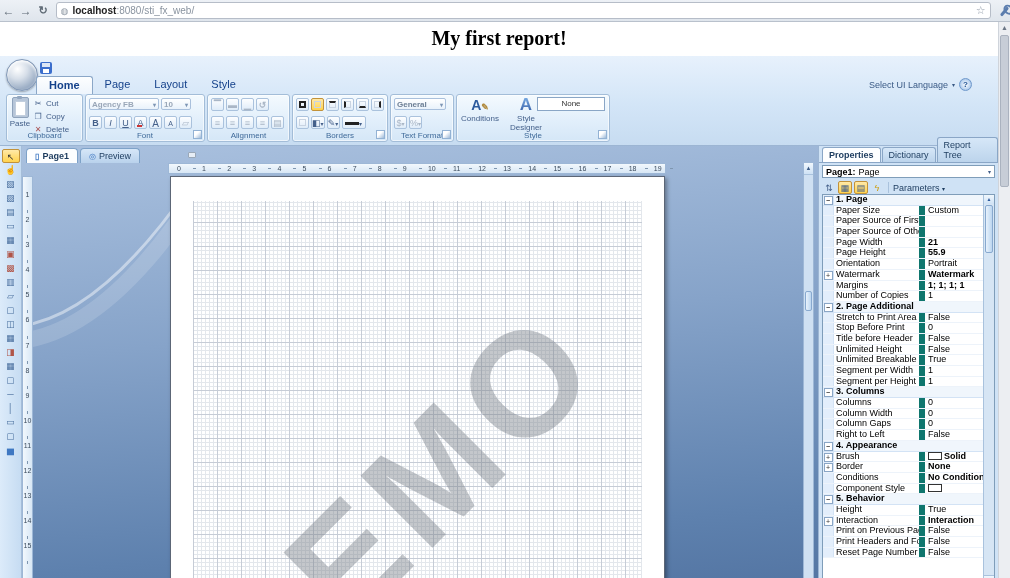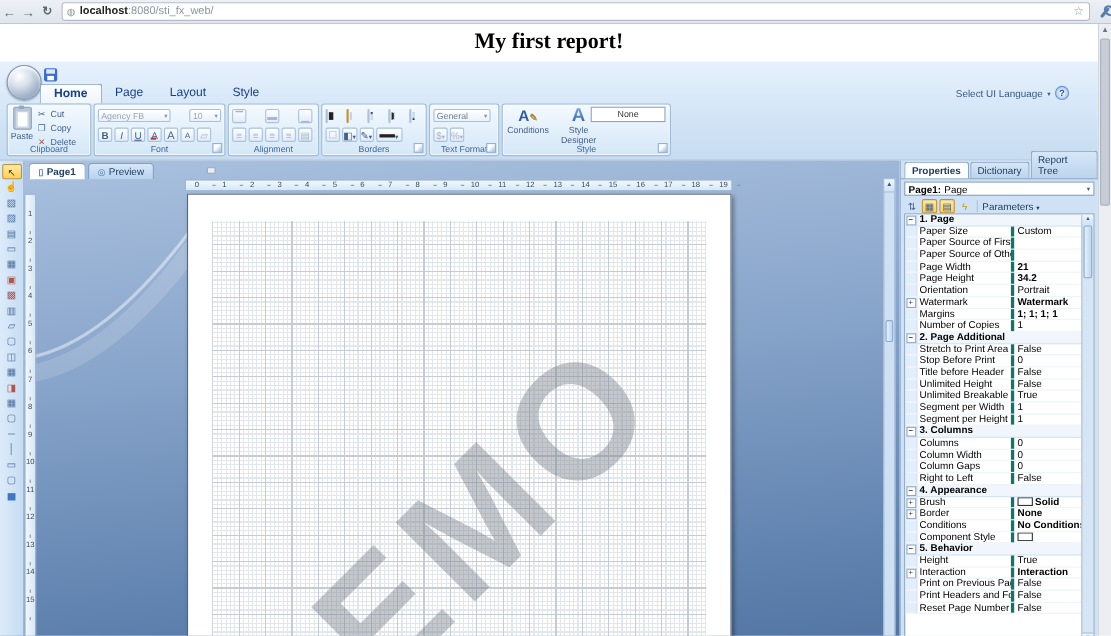--- a/index.html
+++ b/index.html
@@ -42,21 +42,21 @@
   .r-tab.active{background:linear-gradient(#fdfeff,#eef5fc);border:1px solid #8ba7c7;border-bottom:none;
                 border-radius:3px 3px 0 0;font-weight:bold;}
   .lang{position:absolute;right:26px;top:22px;font-size:9px;color:#3a5a85;display:flex;align-items:center;gap:4px;}
   .help{width:11px;height:11px;border-radius:50%;background:radial-gradient(#ffffff,#bcd4f0 60%,#7ba3d6);
         border:1px solid #6f99cc;color:#1d4f91;font-size:8px;font-weight:bold;text-align:center;line-height:11px;}
   .r-body{position:absolute;left:0;top:38px;height:50px;width:100%;display:flex;padding-left:6px;box-sizing:border-box;}
   .group{position:relative;height:48px;margin-right:2px;border:1px solid #a3bdd8;border-radius:3px;box-sizing:border-box;
          background:linear-gradient(#f4fafe,#e2effb 55%,#d5e7f7);box-shadow:inset 0 0 0 1px rgba(255,255,255,.6);}
   .gcap{position:absolute;left:0;right:0;bottom:0;height:10px;font-size:8px;color:#3f6a99;text-align:center;line-height:10px;margin-top:36px;}
   .launch{position:absolute;right:2px;bottom:2px;width:7px;height:7px;border:1px solid #93b2d4;background:linear-gradient(135deg,#fff 40%,#9db9d8);}
-  .grow1{position:absolute;left:3px;top:3px;right:3px;height:14px;display:flex;gap:17px;align-items:center;}
+  .grow1{position:absolute;left:3px;top:3px;right:3px;height:14px;display:flex;gap:2px;align-items:flex-start;font-weight:bold;}
   .grow2{position:absolute;left:3px;top:20px;right:3px;height:14px;display:flex;gap:2px;align-items:center;}
   .mini{min-width:13px;height:13px;border:1px solid #aac2dd;border-radius:2px;background:linear-gradient(#fdfeff,#dfecf9);
         font-size:9px;color:#44608a;text-align:center;line-height:13px;box-sizing:border-box;cursor:pointer;}
   .mini.dis{color:#a9b6c6;}
   .sel-or{background:linear-gradient(#ffe9a8,#ffd34e)!important;border-color:#c2923a!important;}
   .combo{height:12px;border:1px solid #a9c0dc;background:linear-gradient(#fff,#e9f2fb);border-radius:2px;
          font-size:8px;color:#9aa7b8;display:flex;align-items:center;padding:0 2px;box-sizing:border-box;}
   .combo .dd{margin-left:auto;font-size:6px;color:#7e96b5;}
   
   .paste-big{width:26px;height:42px;text-align:center;font-size:8px;color:#44608a;cursor:pointer;}
@@ -139,21 +139,21 @@
   .pbtn.on{background:linear-gradient(#ffe9a8,#ffd34e);border-color:#c2923a;}
   .pbolt{color:#cc9900;}
   .psep{width:1px;height:11px;background:#a9c2dd;margin:0 2px;}
   .pparams{font-size:9px;color:#1c3b5e;cursor:pointer;}
   .pgrid{position:absolute;left:3px;right:3px;top:48px;bottom:26px;background:#fff;border:1px solid #7f9db9;overflow:hidden;}
   .pgrid-rows{position:absolute;left:0;top:0;right:10px;bottom:0;overflow:hidden;}
   .prow{display:flex;height:9.7px;line-height:9.7px;border-bottom:1px solid #edf3fa;font-size:9px;align-items:center;cursor:default;}
   .pgut{flex:0 0 10px;height:100%;background:#e3eefb;border-right:1px solid #d3e3f5;text-align:center;}
   .pexp{display:inline-block;font-size:7px;line-height:7px;color:#333;}
   .pexp:not(:empty){width:7px;height:7px;border:1px solid #8aa6c6;background:#fff;margin-top:1px;}
-  .plab{flex:0 0 83px;padding-left:2px;color:#000;white-space:nowrap;overflow:hidden;border-right:3px solid #0f766e;}
+  .plab{flex:0 0 83px;padding-left:2px;color:#000;white-space:nowrap;overflow:hidden;border-right:6px solid #0f766e;}
   .pval{flex:1;padding-left:3px;color:#000;white-space:nowrap;overflow:hidden;display:flex;align-items:center;gap:2px;}
   .pval.bold{font-weight:bold;}
   .sw{display:inline-block;width:12px;height:6px;background:#fff;border:1px solid #333;}
   .phead{background:#f0f6fc;font-weight:bold;border-bottom:1px solid #d3e3f5;}
   .phead .ptitle{padding-left:2px;}
   .pgscroll{position:absolute;right:0;top:0;bottom:0;width:10px;background:#d6e5f4;border-left:1px solid #a9c2dd;}
   .pgscroll .arr{height:9px;font-size:5px;color:#2d5b9e;text-align:center;line-height:9px;background:linear-gradient(#f0f7fd,#cfe2f5);}
   .pgscroll .arr.dn{position:absolute;bottom:0;left:0;right:0;border-top:1px solid #a9c2dd;}
   .pgscroll .thumb{position:absolute;left:1px;right:1px;top:10px;height:46px;background:linear-gradient(90deg,#e8f2fc,#bcd6f0);border:1px solid #88a9cf;border-radius:2px;}
   .pdesc{position:absolute;left:3px;right:3px;bottom:3px;height:20px;background:#e4f0fb;border:1px solid #a9c2dd;}
@@ -479,21 +479,21 @@
             <div class="pgut"><span class="pexp"></span></div>
             <span class="plab">Page Width</span>
             <span class="pval bold">
               <span>21</span>
             </span>
           </div>
           <div class="prow">
             <div class="pgut"><span class="pexp"></span></div>
             <span class="plab">Page Height</span>
             <span class="pval bold">
-              <span>34.2</span>
+              <span>55.9</span>
             </span>
           </div>
           <div class="prow">
             <div class="pgut"><span class="pexp"></span></div>
             <span class="plab">Orientation</span>
             <span class="pval">
               <span>Portrait</span>
             </span>
           </div>
           <div class="prow">

